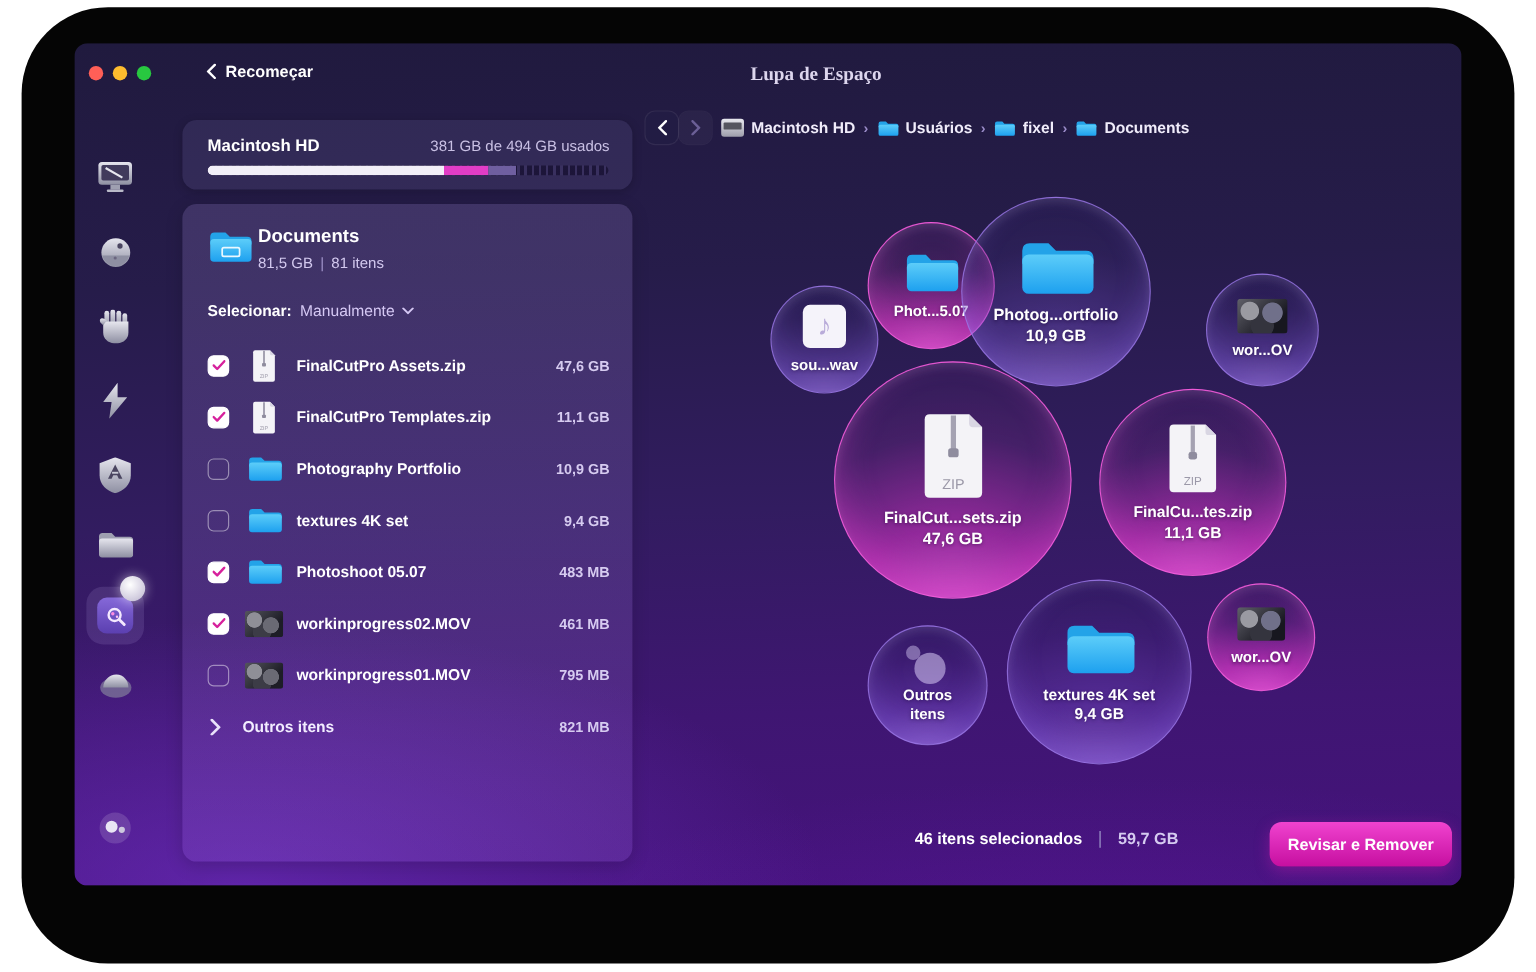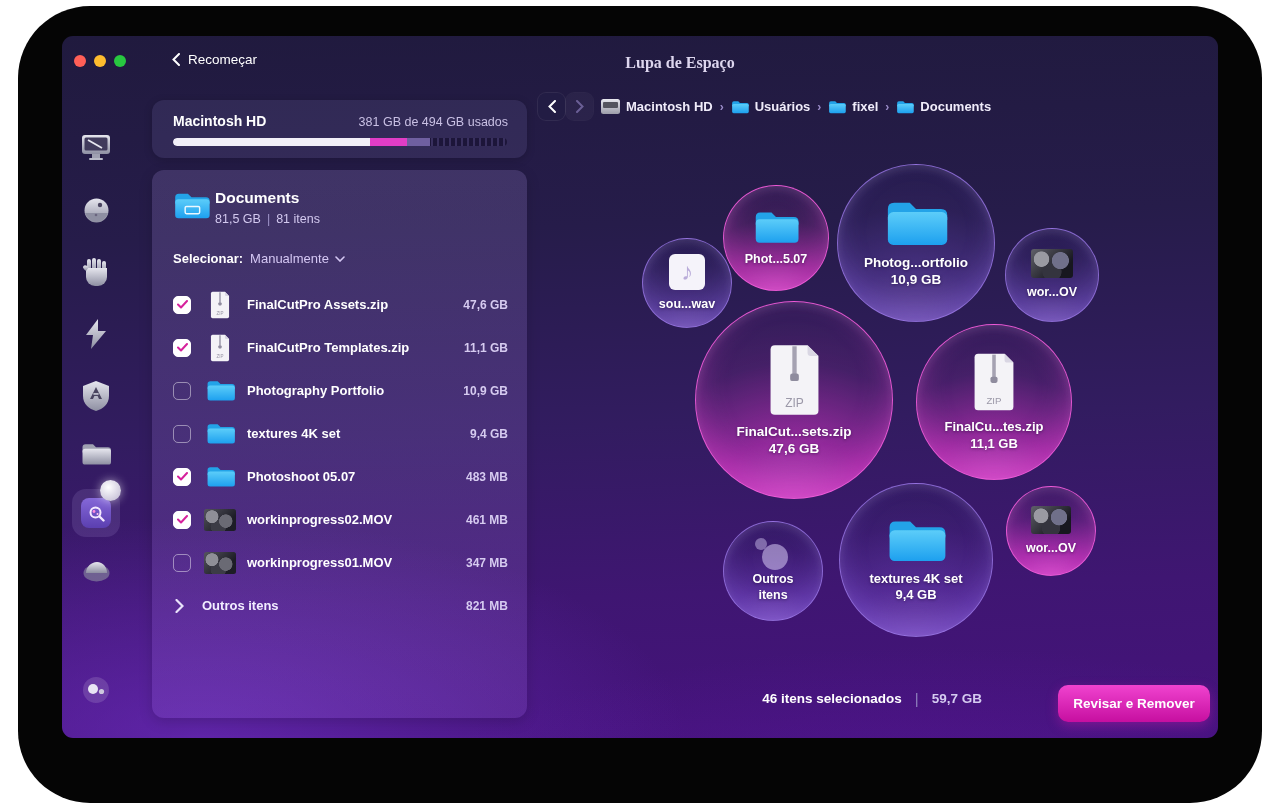--- a/index.html
+++ b/index.html
@@ -11,21 +11,21 @@
             border-radius:11px; overflow:hidden;
             background:
               radial-gradient(ellipse 60% 45% at 12% 100%, rgba(122,54,214,.50), transparent 70%),
               radial-gradient(ellipse 70% 40% at 75% 115%, rgba(110,30,190,.35), transparent 70%),
               linear-gradient(178deg,#201a3e 0%, #261c4a 28%, #321c60 55%, #3f1672 78%, #45127c 100%); }
 
   
   .tl { position:absolute; width:12px; height:12px; border-radius:50%; top:19px; }
   .tl.r { left:12px; background:#ff5f57; } .tl.y { left:32px; background:#febc2e; } .tl.g { left:52px; background:#28c840; }
   .back-link { position:absolute; left:110px; top:16px; display:flex; align-items:center; gap:8px;
-               color:#fff; font-size:13.5px; font-weight:normal; cursor:default; }
+               color:#fff; font-size:13.5px; font-weight:bold; cursor:default; }
   .win-title { position:absolute; left:618px; top:18px; transform:translateX(-50%);
                color:#ddd6ee; font-size:16px; font-weight:bold; white-space:nowrap;font-family:Liberation Serif, serif; }
 
   
   .drive-card { position:absolute; left:90px; top:64px; width:375px; height:58px; border-radius:12px;
                 background:rgba(190,172,255,.10); box-shadow:0 2px 8px rgba(0,0,0,.18); }
   .drive-name { position:absolute; left:21px; top:13px; color:#fff; font-size:14px; font-weight:bold; }
   .drive-usage { position:absolute; right:19px; top:15px; color:#c9c0e4; font-size:12.5px; }
   .pbar { position:absolute; left:21px; top:38px; width:334px; height:8px; border-radius:4px; overflow:hidden;
           background:repeating-linear-gradient(90deg,#39305f 0 2px, rgba(26,19,54,.9) 2px 6px); display:flex; }
@@ -280,21 +280,21 @@
         <span class="fname">workinprogress02.MOV</span>
         <span class="fsize">461 MB</span>
       </div>
 
       <div class="row">
         <span class="cb"></span>
         <span class="ficon">
             <span class="vthumb"></span>
           </span>
         <span class="fname">workinprogress01.MOV</span>
-        <span class="fsize">347 MB</span>
+        <span class="fsize">795 MB</span>
       </div>
 
 
       <div class="row others">
         <svg class="chev-r" width="9" height="14" viewBox="0 0 9 14">
             <polyline points="1.5,1 7.5,7 1.5,13" fill="none" stroke="#e9e2fa" stroke-width="2.2" stroke-linecap="round"></polyline>
           </svg>
         <span class="fname">Outros itens</span>
         <span class="fsize">821 MB</span>
       </div>
@@ -346,21 +346,21 @@
     <span class="batile" style="width:36px;height:36px"></span>
     <div class="b-label b-gap">sou...wav</div>
   </div>
   <div class="bubble magenta b-sm" style="left:661px;top:149px;width:106px;height:106px">
     <svg width="46" height="36" viewBox="0 0 40 32">
         <path d="M2 7q0-4 4-4h10l4 4h16q4 0 4 4v3H2z" fill="#23a3e8"></path>
         <rect x="2" y="9" width="38" height="21" rx="3.5" fill="url(#fldg)"></rect>
       </svg>
     <div class="b-label b-gap">Phot...5.07</div>
   </div>
-  <div class="bubble purple b-lg" style="left:775px;top:128px;width:158px;height:158px">
+  <div class="bubble purple b-lg" style="left:739px;top:128px;width:158px;height:158px">
     <svg width="64" height="50" viewBox="0 0 40 32">
         <path d="M2 7q0-4 4-4h10l4 4h16q4 0 4 4v3H2z" fill="#23a3e8"></path>
         <rect x="2" y="9" width="38" height="21" rx="3.5" fill="url(#fldg)"></rect>
       </svg>
     <div class="b-label b-gap">Photog...ortfolio</div>
     <div class="b-size">10,9 GB</div>
   </div>
   <div class="bubble purple b-sm" style="left:943px;top:192px;width:94px;height:94px">
     <span class="bvthumb" style="width:42px;height:29px"></span>
     <div class="b-label b-gap">wor...OV</div>

